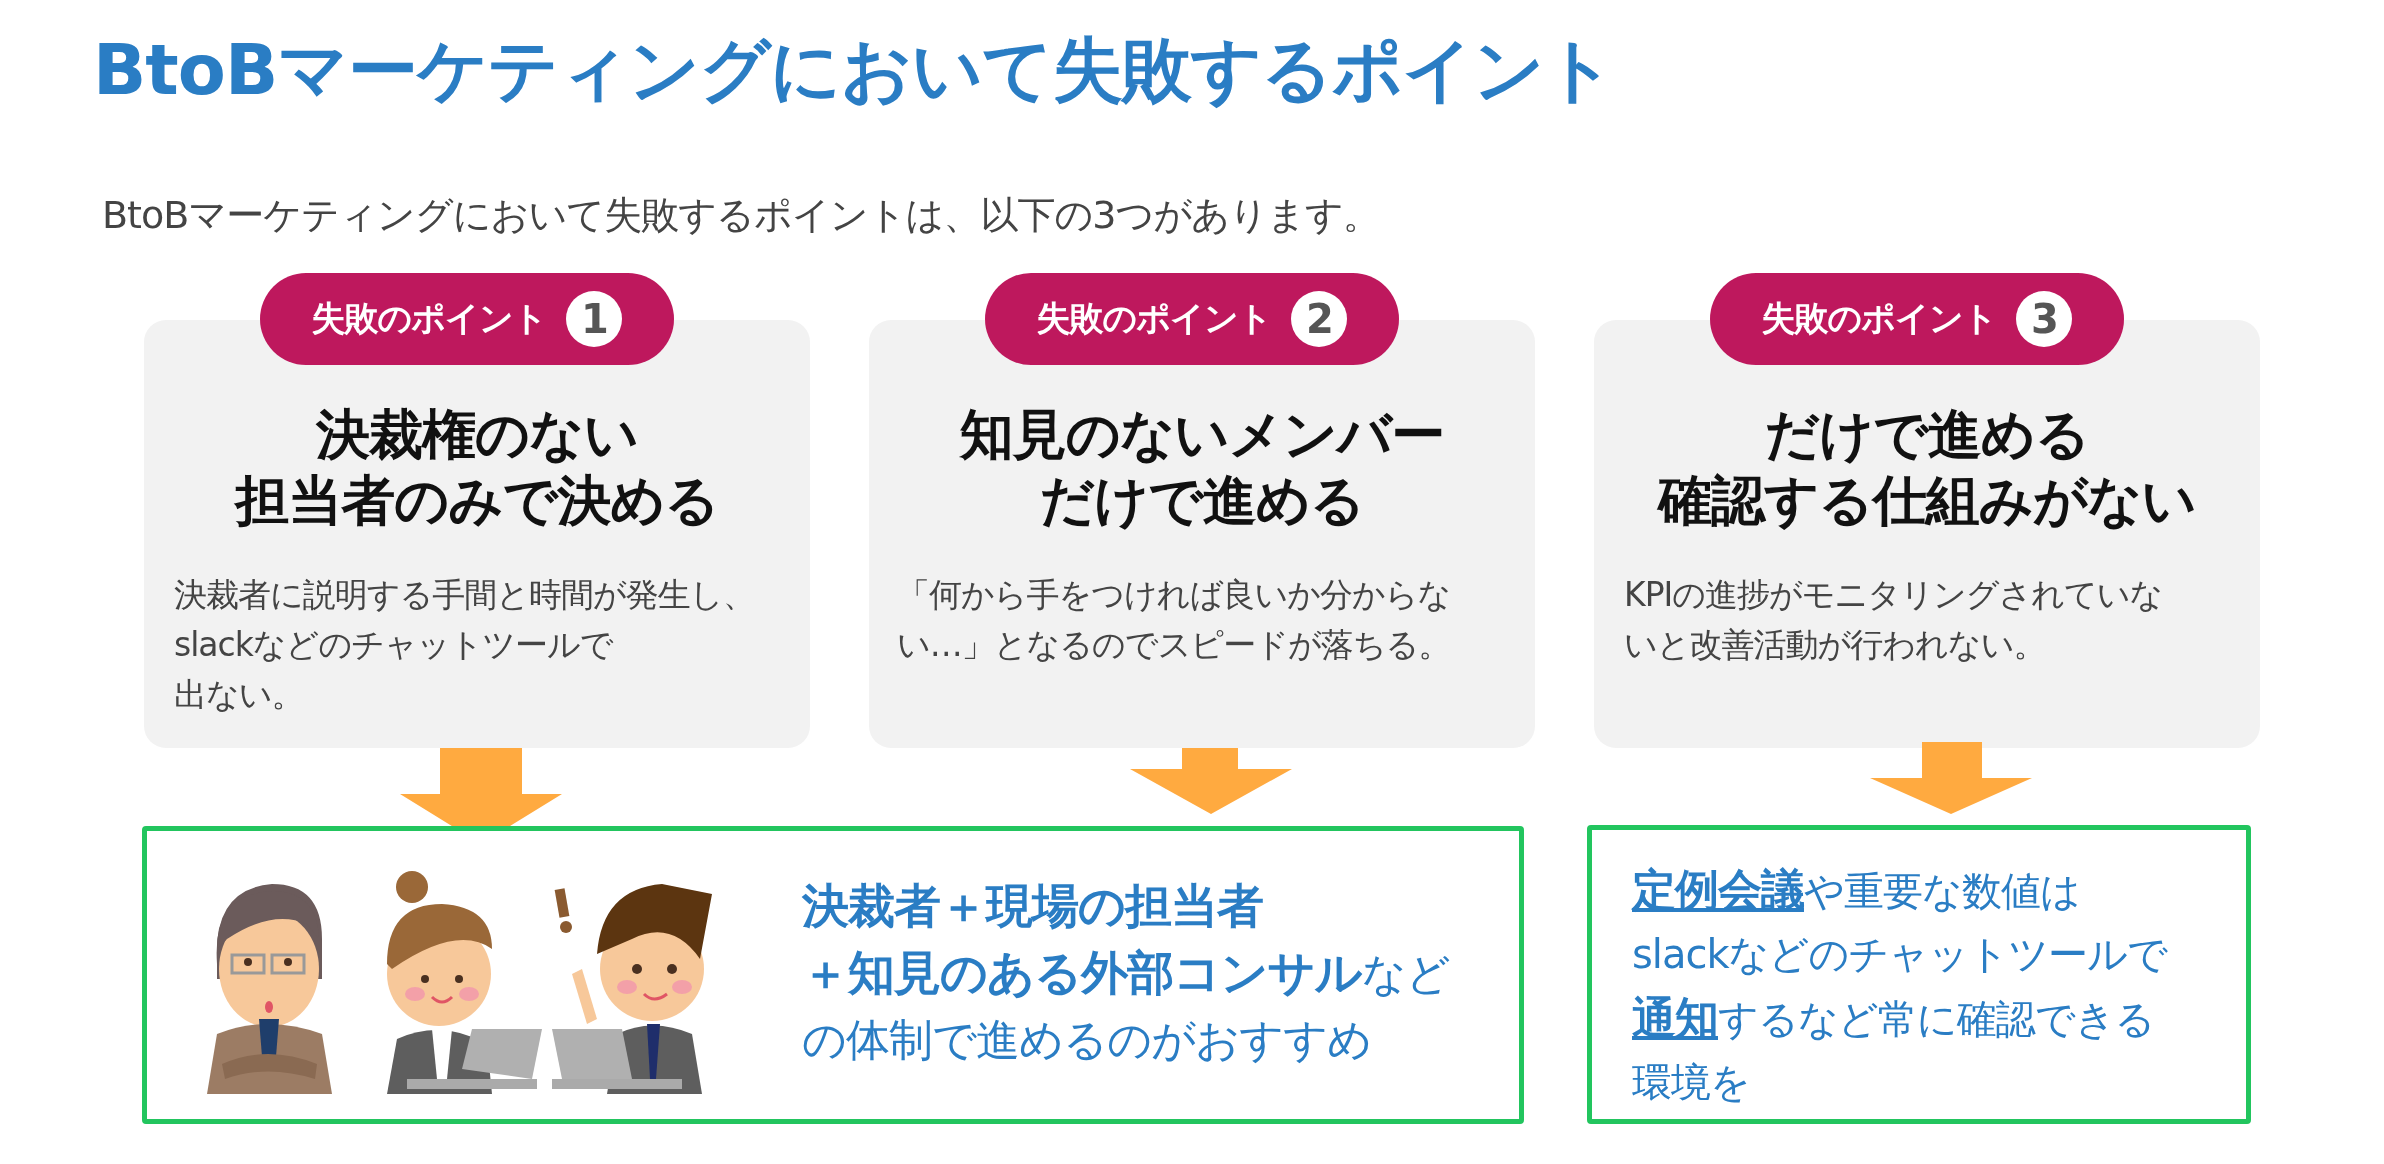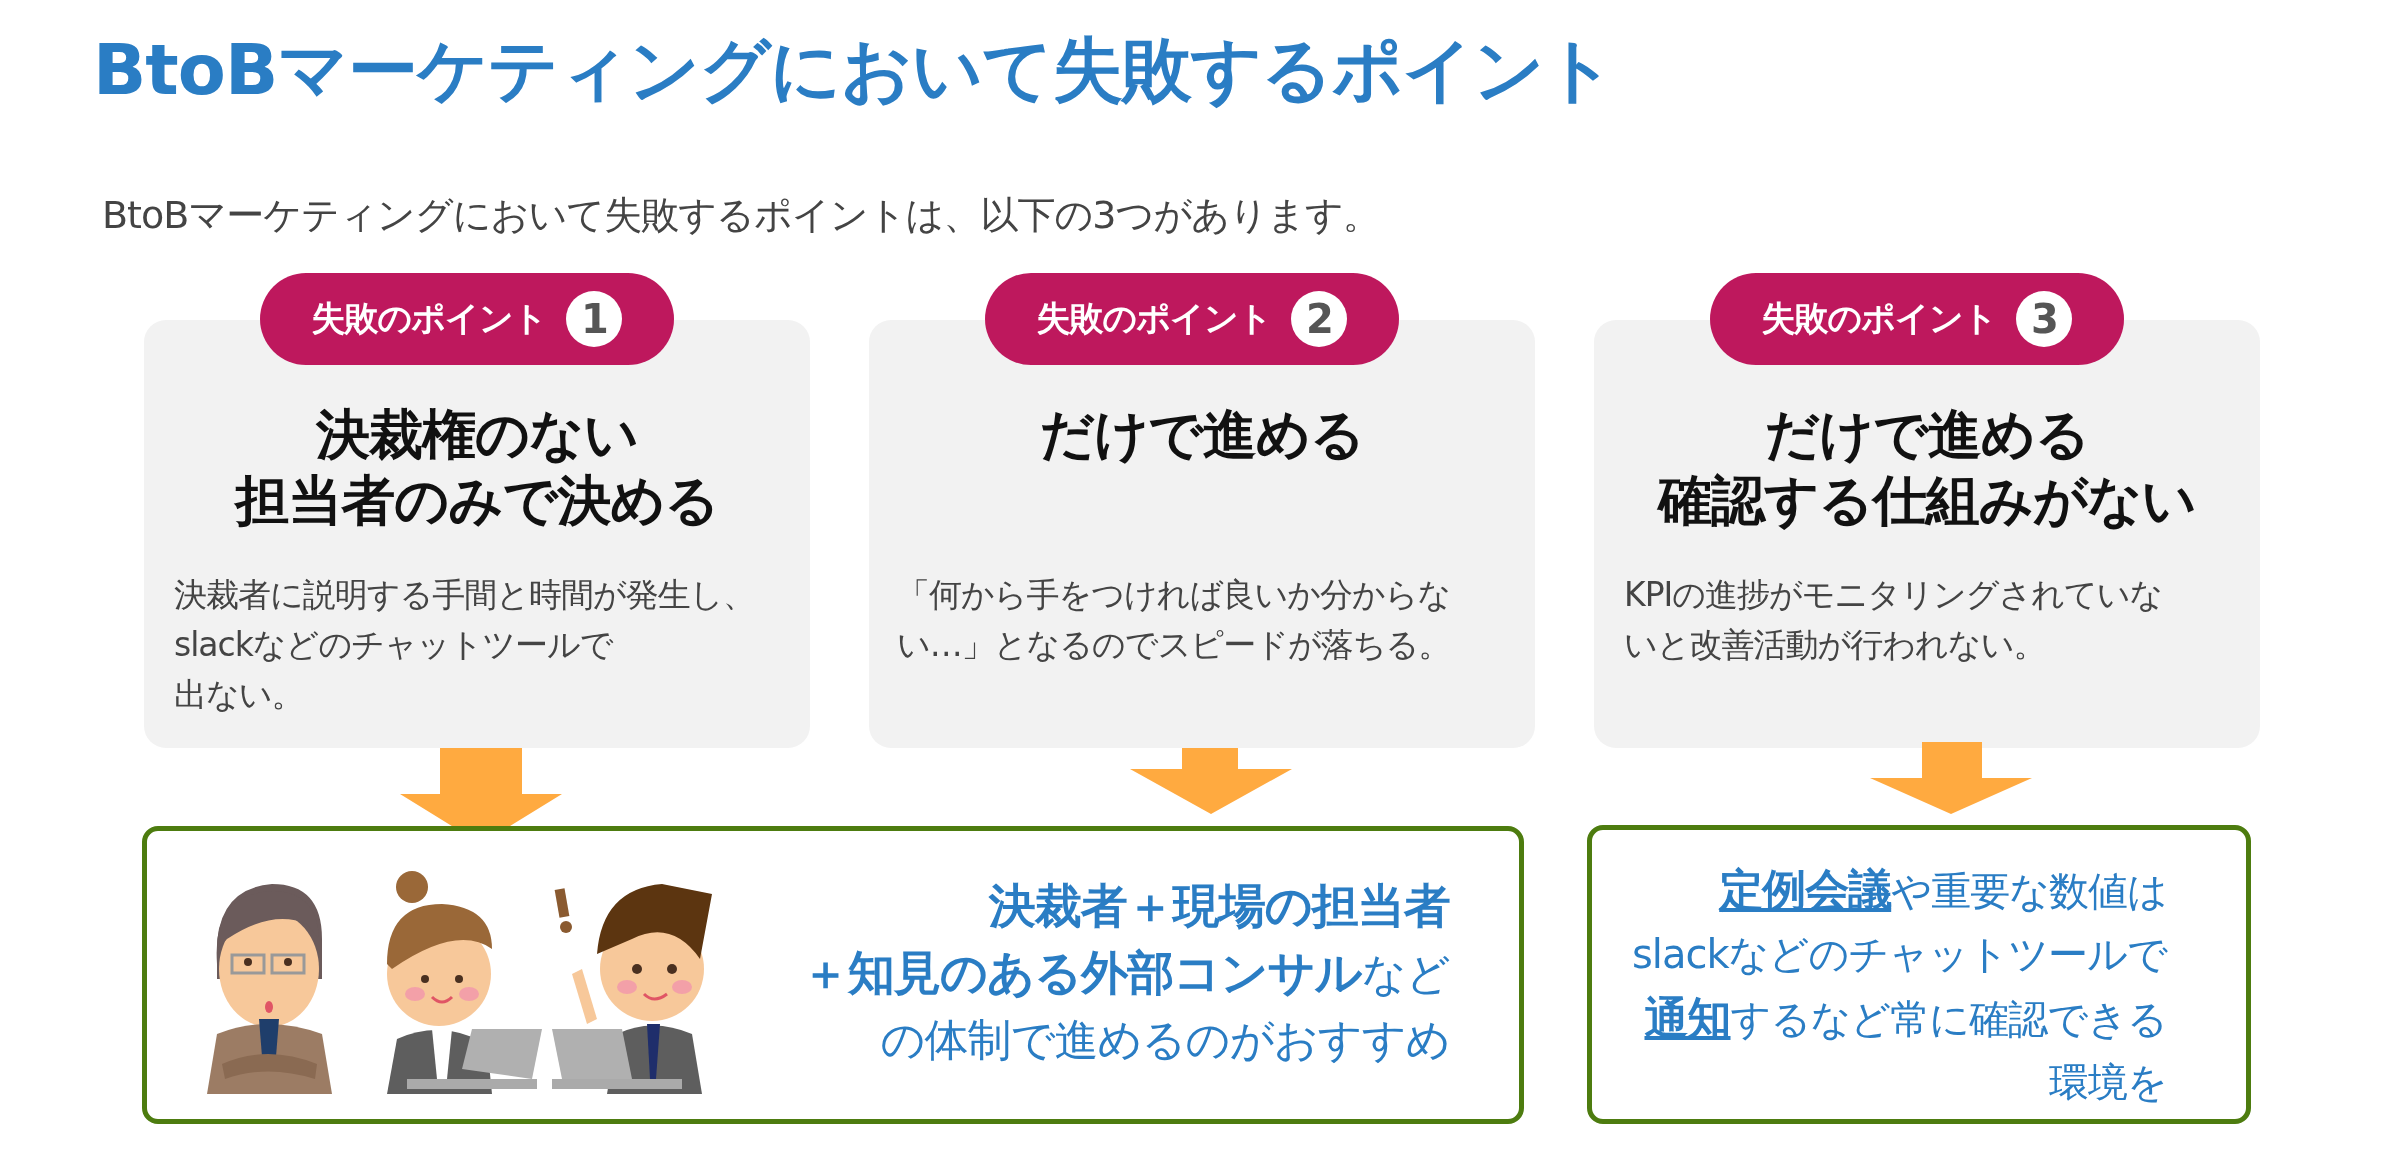--- a/index.html
+++ b/index.html
@@ -13,21 +13,21 @@
   .pill { position:absolute; top:273px; height:92px; border-radius:46px; background:#be185d;
           color:#ffffff; display:flex; align-items:center; justify-content:center; gap:20px;
           font-size:34px; font-weight:bold; white-space:nowrap; letter-spacing:-1px; }
   .pill .num { width:56px; height:56px; border-radius:50%; background:#ffffff; color:#555555;
                display:flex; align-items:center; justify-content:center; font-size:40px; font-weight:bold; }
   .card-heading { position:absolute; left:0; right:0; top:82px; text-align:center;
                   font-size:54px; font-weight:bold; color:#111111; line-height:66px; letter-spacing:-1px; }
   .card-desc { position:absolute; left:30px; right:24px; top:250px; font-size:33px;
                color:#444444; line-height:50px; letter-spacing:-1px; }
   .arrow { position:absolute; }
-  .box { position:absolute; border:5px solid #4d7c0f; border-radius:16px; background:#ffffff; box-sizing:border-box;text-align:right; }
+  .box { position:absolute; border:5px solid #22c55e; border-radius:4px; background:#ffffff; box-sizing:border-box; }
   .box-text { position:absolute; color:#2a7dc4; letter-spacing:-1px; }
   .box-text .b { font-weight:bold; }
   .box1-text { left:655px; top:42px; font-size:44px; line-height:66px; white-space:nowrap; }
   .box1-text .b { font-size:47px; }
   .box3-text { left:40px; top:28px; font-size:40px; line-height:63px; white-space:nowrap; }
   .box3-text .b { font-size:44px;text-decoration:underline; }
   .illus { position:absolute; left:50px; top:38px; width:545px; height:225px; }
 </style>
 </head>
 <body>
@@ -46,20 +46,21 @@
     <div>出ない。</div>
   </div>
 </div>
 <div class="pill" style="left:260px;width:414px;">
   <span>失敗のポイント</span>
   <span class="num">1</span>
 </div>
 
 <div class="card" style="left:869px;width:666px;">
   <div class="card-heading">
+    <div>知見のないメンバー</div>
     <div>だけで進める</div>
   </div>
   <div class="card-desc" style="left:28px;">
     <div>「何から手をつければ良いか分からな</div>
     <div>い…」となるのでスピードが落ちる。</div>
   </div>
 </div>
 <div class="pill" style="left:985px;width:414px;">
   <span>失敗のポイント</span>
   <span class="num">2</span>

